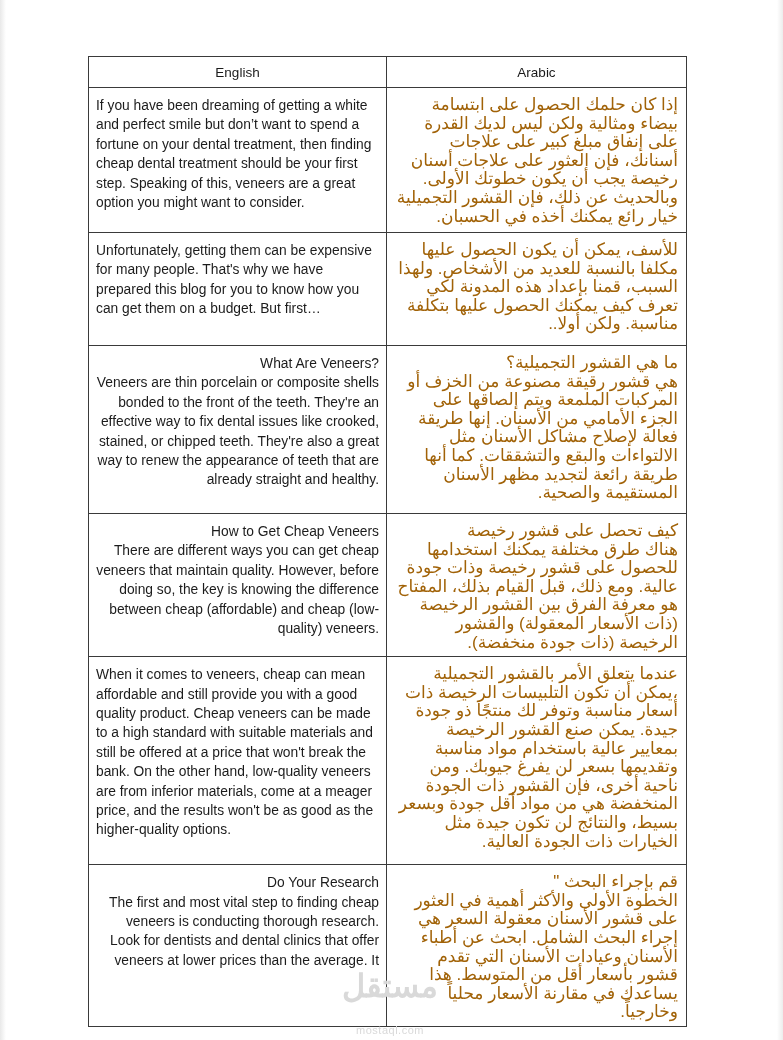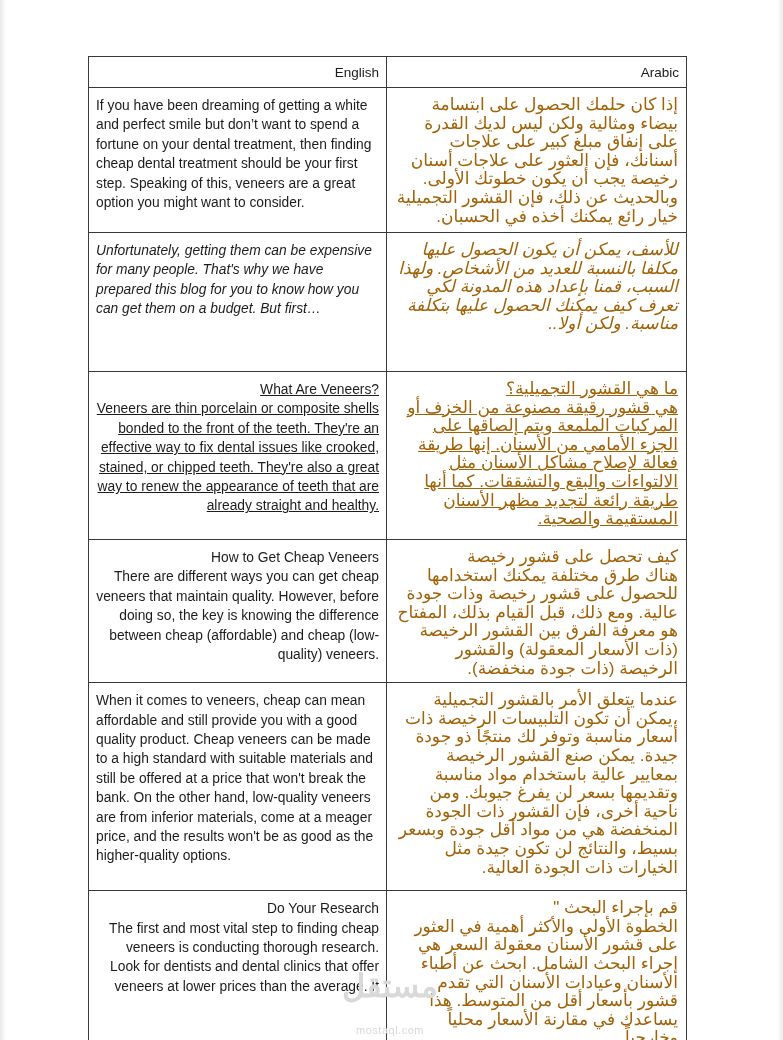--- a/index.html
+++ b/index.html
@@ -32,21 +32,21 @@
     table.translation-table td,
     table.translation-table th {
       border: 1.5px solid #3a3a3a;
       vertical-align: top;
       padding: 0;
     }
     col.col-en { width: 298px; }
     col.col-ar { width: 300px; }
     th {
       font-weight: normal;
-      text-align: right;
+      text-align: center;
       font-size: 13.5px;
       height: 31px;
       box-sizing: border-box;
       padding: 8px 7px 0 7px !important;
     }
     td.en {
       font-size: 13.8px;
       line-height: 19.4px;
       padding: 8px 7px 4px 7px !important;
       color: #1c1c1c;
@@ -54,22 +54,22 @@
     td.en.right { text-align: right; }
     td.ar {
       direction: rtl;
       font-size: 17px;
       line-height: 18.6px;
       padding: 8px 8px 4px 8px !important;
       color: #a16207;
     }
     .heading-line { display: block; }
     tr.r1 td { height: 145px; box-sizing: border-box; }
-    tr.r2 td { height: 139px; box-sizing: border-box; font-style: italic; }
-    tr.r3 td { height: 168px; box-sizing: border-box; text-decoration: underline; }
+    tr.r2 td { height: 113px; box-sizing: border-box; }
+    tr.r3 td { height: 168px; box-sizing: border-box; }
     tr.r4 td { height: 131px; box-sizing: border-box; }
     tr.r5 td { height: 208px; box-sizing: border-box; }
     tr.r6 td { height: 105px; box-sizing: border-box; margin-left: 10px; }
 
     .watermark {
       position: absolute;
       left: 330px;
       top: 972px;
       width: 120px;
       text-align: center;

